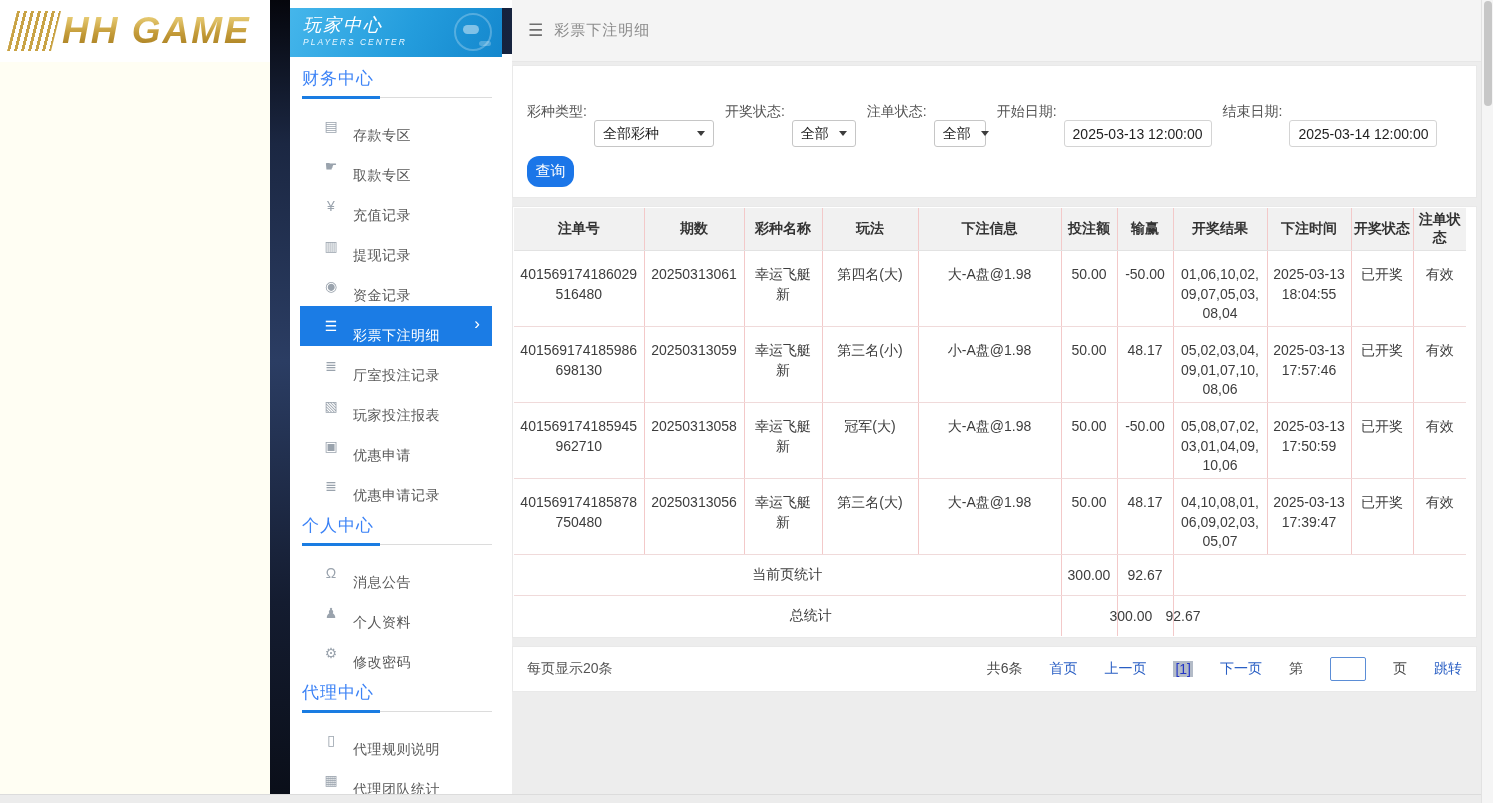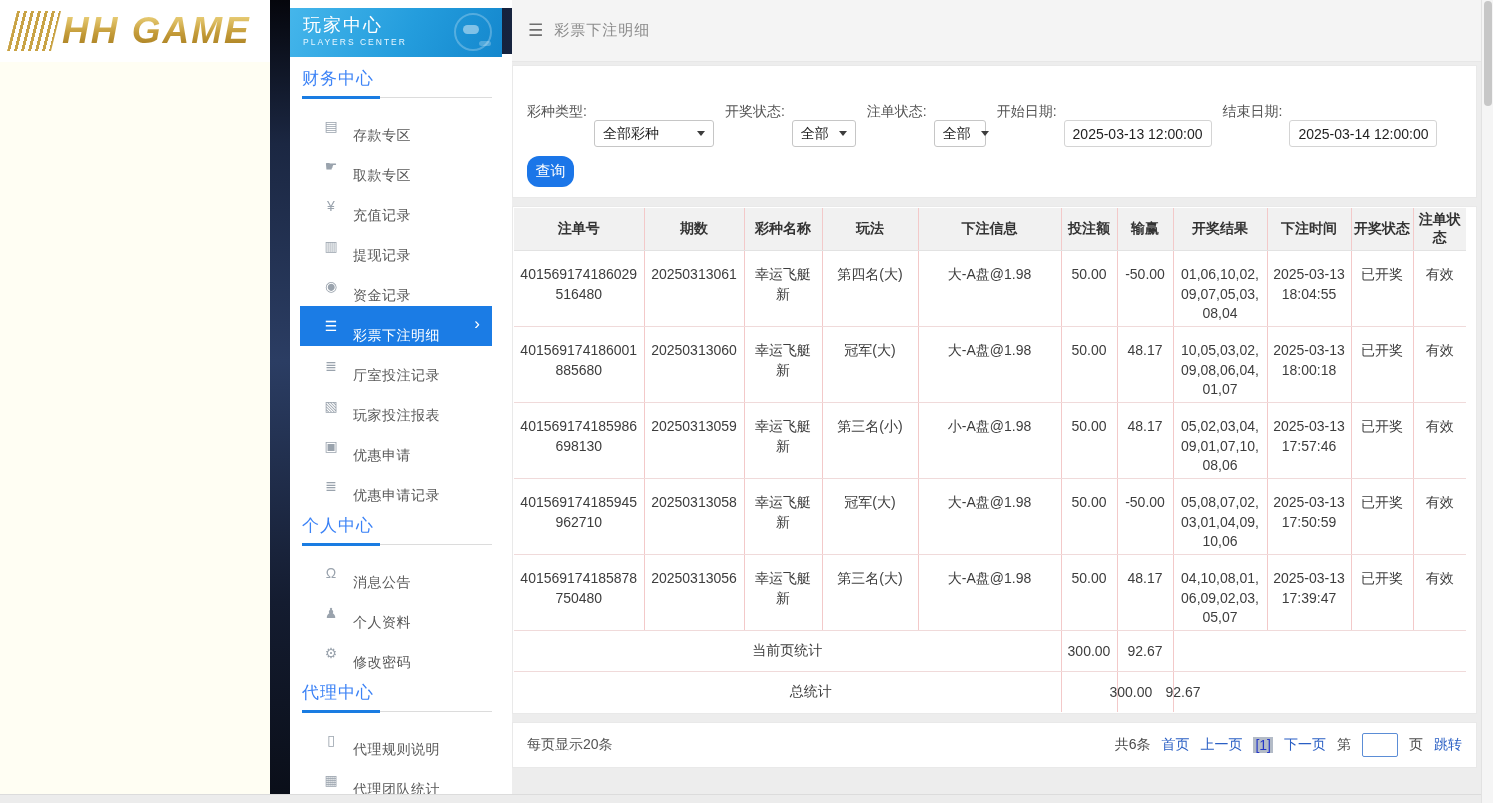--- a/index.html
+++ b/index.html
@@ -16,21 +16,21 @@
   .logo-text{font-size:37px;font-weight:bold;font-style:italic;letter-spacing:2px;white-space:nowrap;
         background:linear-gradient(180deg,#ecd27c 10%,#c49b38 55%,#a97f22 90%);
         -webkit-background-clip:text;background-clip:text;color:transparent;}
 
   
   .dark-edge{position:absolute;left:270px;top:0;width:20px;height:100%;
         background:linear-gradient(180deg,#05060c,#1b2742 18%,#2b3d63 45%,#141c30 75%,#0a0e18);}
 
   
   .sidebar{position:absolute;left:290px;top:0;width:222px;height:100%;background:#fff;}
-  .sb-head-wrap{height:46px;background:linear-gradient(90deg,#0b1224,#16233f);}
+  .sb-head-wrap{height:46px;background:linear-gradient(90deg,#0b1224,#16233f);font-style:italic;}
   .sb-head{position:relative;margin:8px 10px 0 0;height:49px;box-sizing:border-box;
         background:linear-gradient(115deg,#45b6eb 0%,#249ddd 55%,#1487cd 100%);
         padding:7px 0 0 13px;overflow:hidden;}
   .sb-title{font-size:18px;color:#fff;letter-spacing:2px;line-height:20px;}
   .sb-sub{font-size:8.5px;color:#e9f7ff;letter-spacing:2px;margin-top:2px;}
   .pad-deco{position:absolute;right:10px;top:5px;width:34px;height:34px;border-radius:50%;
         border:2px solid rgba(255,255,255,.25);}
   .pad-deco::after{content:"";position:absolute;left:7px;top:10px;width:16px;height:9px;border-radius:5px;
         background:rgba(255,255,255,.45);box-shadow:14px 14px 0 -2px rgba(255,255,255,.25);}
 
@@ -76,21 +76,21 @@
   th+th,td+td{border-left:1px solid #f3c9c9;}
   tbody td{text-align:center;font-size:14px;color:#3d3d3d;}
   tr.data-row td{height:76px;vertical-align:top;padding:14px 4px 0;line-height:1.4;
      border-bottom:1px solid #f0dada;box-sizing:border-box;}
   td.col0,td.col7{word-break:break-all;}
   tr.summary td{height:38px;border-bottom:1px solid #f0dada;}
   tr.summary:last-child td{border-bottom:none;padding-left:48px;}
 
   .pager-panel{margin-top:8px;height:46px;display:flex;align-items:center;justify-content:space-between;
       padding:0 14px;font-size:14px;color:#555;}
-  .pager-right{display:flex;align-items:center;gap:11px;margin-left:20px;}
+  .pager-right{display:flex;align-items:center;gap:27px;margin-left:20px;}
   .plink{color:#2a5fc4;cursor:pointer;}
   .pcur{background:#b3bbc7;color:#2436c7;padding:0 2px;cursor:pointer;}
   .pinput{width:36px;height:24px;border:1px solid #5b8dd6;border-radius:2px;box-sizing:border-box;}
   .ptext{color:#4a4a4a;}
 
   
   .v-scroll{position:absolute;right:0;top:0;width:12px;height:100%;background:#f5f5f5;border-left:1px solid #e2e2e2;box-sizing:border-box;}
   .v-thumb{position:absolute;left:2px;top:1px;width:8px;height:105px;background:#c7c7c7;border-radius:4px;}
   .h-scroll{position:absolute;left:0;right:12px;bottom:0;height:9px;background:#ececec;border-top:1px solid #dcdcdc;box-sizing:border-box;}
 </style>
@@ -274,33 +274,20 @@
               <td class="col3">第四名(大)</td>
               <td class="col4">大-A盘@1.98</td>
               <td class="col5">50.00</td>
               <td class="col6">-50.00</td>
               <td class="col7">01,06,10,02,09,07,05,03,08,04</td>
               <td class="col8">2025-03-13 18:04:55</td>
               <td class="col9">已开奖</td>
               <td class="col10">有效</td>
             </tr>
             <tr class="data-row">
-              <td class="col0">401569174186001885680</td>
-              <td class="col1">20250313060</td>
-              <td class="col2">幸运飞艇新</td>
-              <td class="col3">冠军(大)</td>
-              <td class="col4">大-A盘@1.98</td>
-              <td class="col5">50.00</td>
-              <td class="col6">48.17</td>
-              <td class="col7">10,05,03,02,09,08,06,04,01,07</td>
-              <td class="col8">2025-03-13 18:00:18</td>
-              <td class="col9">已开奖</td>
-              <td class="col10">有效</td>
-            </tr>
-            <tr class="data-row">
               <td class="col0">401569174185986698130</td>
               <td class="col1">20250313059</td>
               <td class="col2">幸运飞艇新</td>
               <td class="col3">第三名(小)</td>
               <td class="col4">小-A盘@1.98</td>
               <td class="col5">50.00</td>
               <td class="col6">48.17</td>
               <td class="col7">05,02,03,04,09,01,07,10,08,06</td>
               <td class="col8">2025-03-13 17:57:46</td>
               <td class="col9">已开奖</td>

